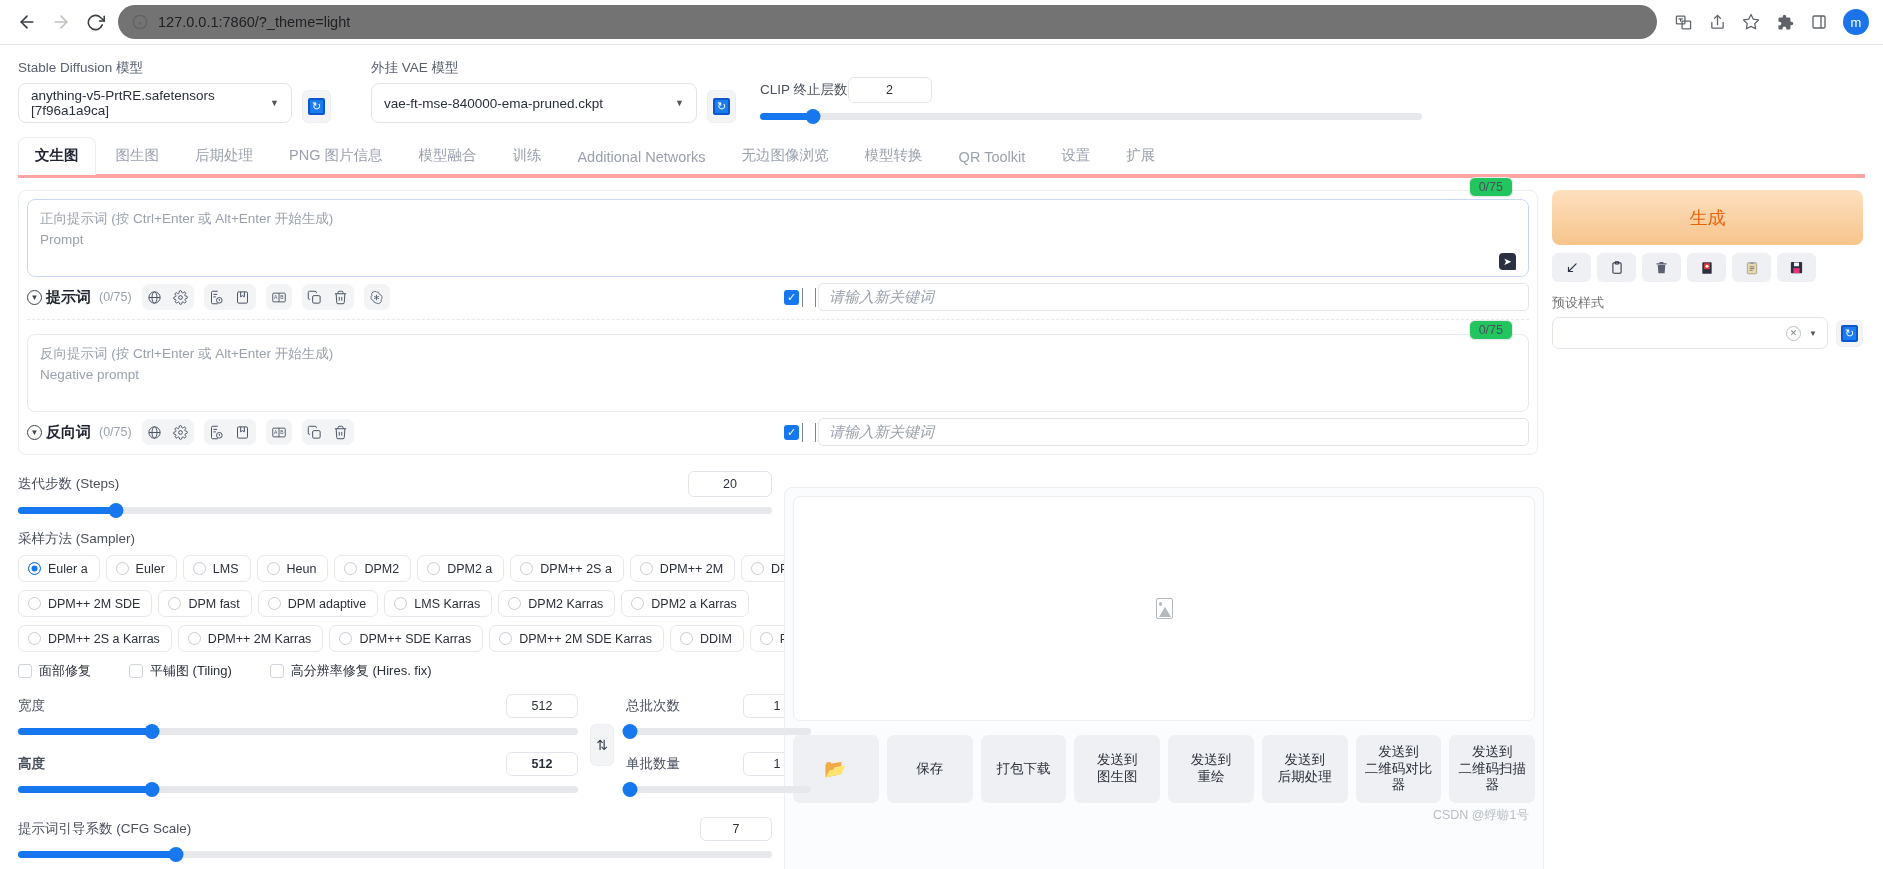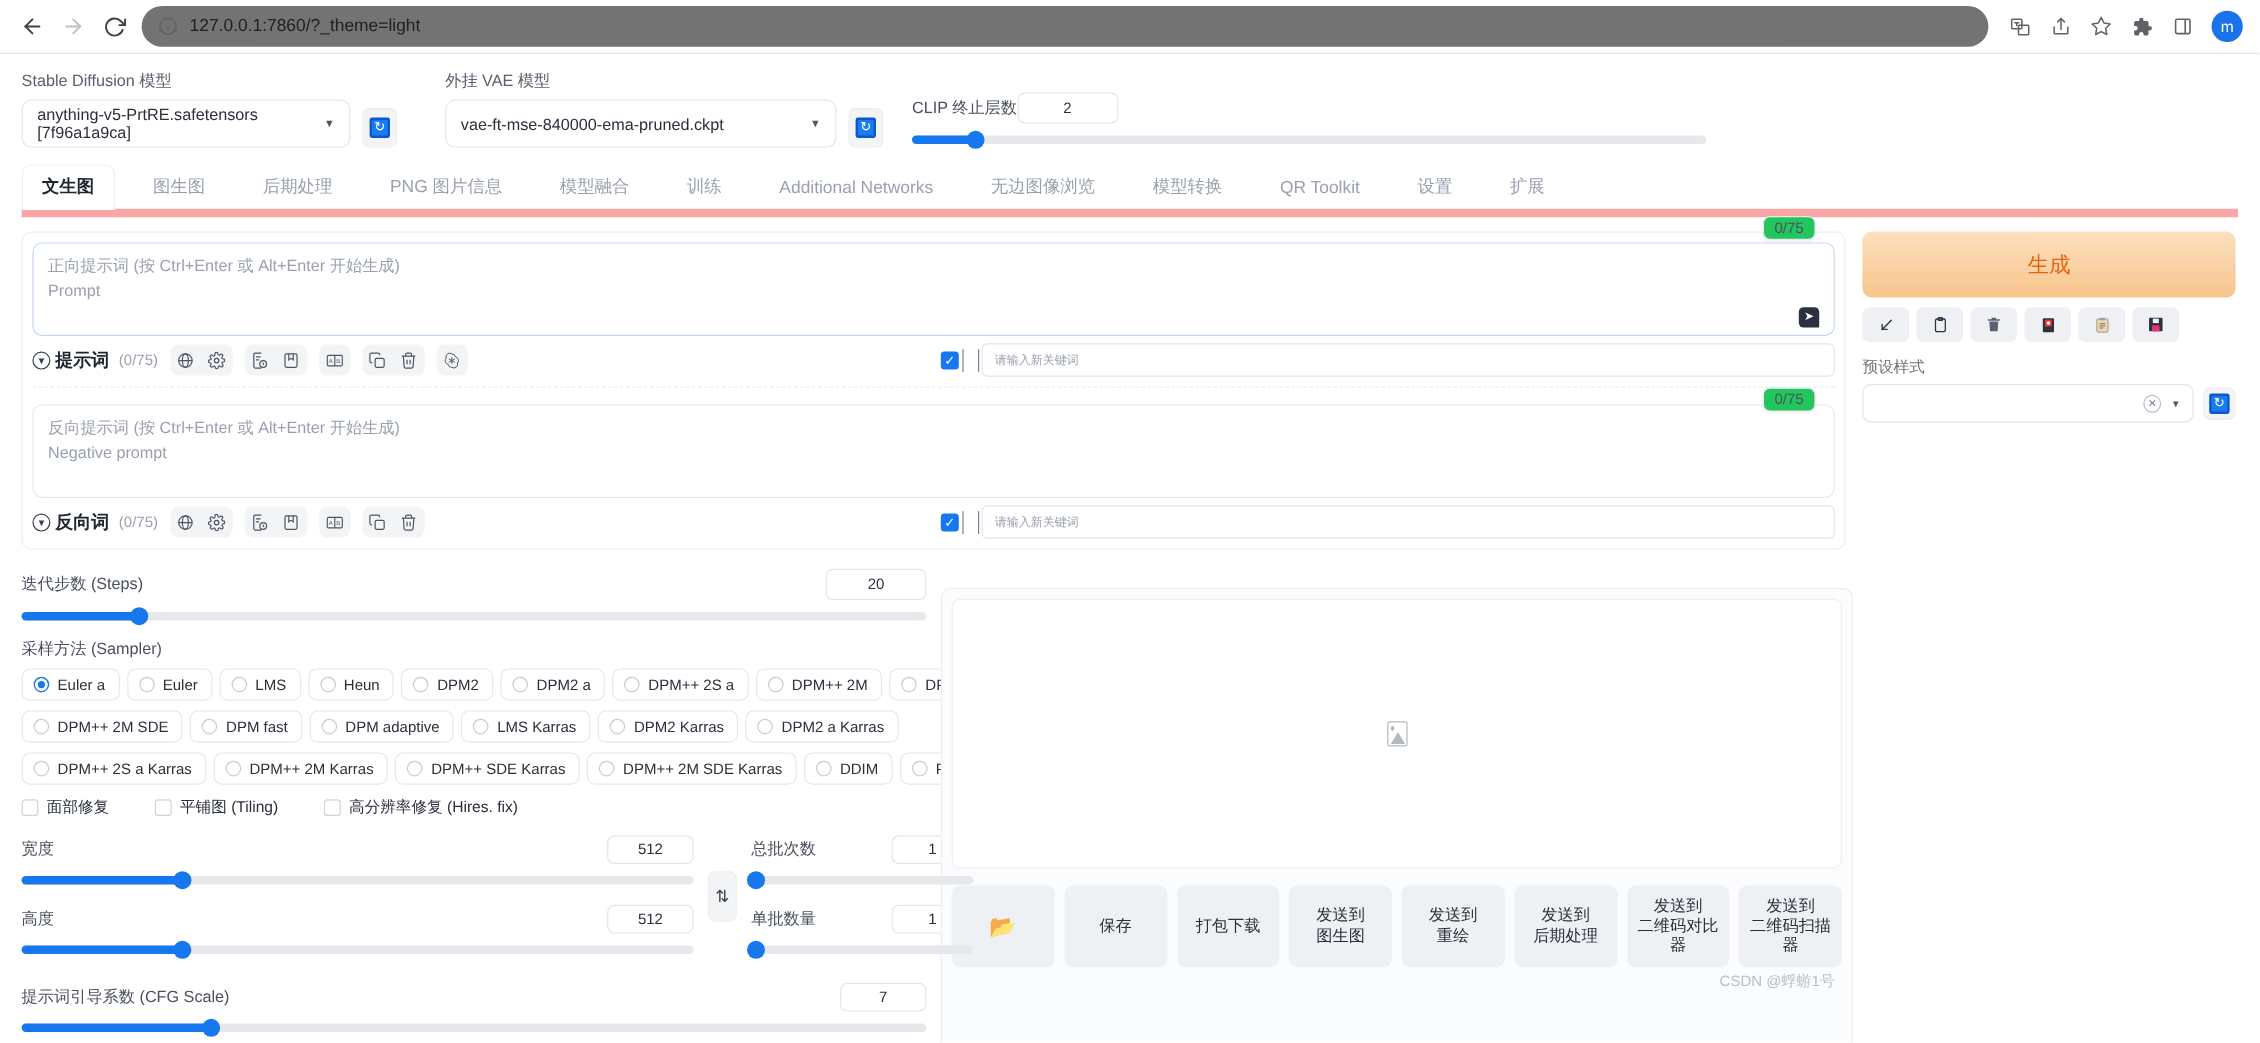--- a/index.html
+++ b/index.html
@@ -157,22 +157,22 @@
     width: 15px; height: 15px;
     border-radius: 50%;
     background: #1677ee;
     transform: translateX(-50%);
   }
 
   
   .tabs {
     display: flex;
     align-items: flex-end;
-    border-bottom: 7px solid #fca5a5;
-    gap: 16px;
+    border-bottom: 4px solid #fca5a5;
+    gap: 4px;
     margin-bottom: 12px;
   }
   .tab {
     padding: 8px 16px 9px 16px;
     font-size: 14.5px;
     color: #9aa1ad;
     white-space: nowrap;
   }
   .tab.active {
     color: #1f2430;
@@ -286,23 +286,24 @@
     margin: 0 2px 0 3px;
     flex: 0 0 auto;
   }
   .kw-input {
     flex: 1 1 auto;
     height: 28px;
     border: 1px solid #e2e5ea;
     border-radius: 5px;
     display: flex; align-items: center;
     padding: 13px 10px;
-    font-size: 10px;
+    font-size: 15px;
     color: #9aa1ad;
     background: #fff;
+    font-style: italic;
   }
   .divider-dotted {
     border-top: 1px dashed #e4e7eb;
     margin: 0 8px;
   }
 
   
   .params { margin-top: 16px; display: flex; gap: 0; }
   .params-left { width: 760px; flex: 0 0 auto; padding-right: 6px;}
   .lbl-row { display: flex; align-items: center; justify-content: space-between; }
@@ -908,21 +909,21 @@
                 <div class="dim-head">
                   <span class="lbl">宽度</span>
                   <div class="num-box sm">512</div>
                 </div>
                 <div class="slider">
                   <div class="track"></div>
                   <div class="fill" style="width:24%"></div>
                   <div class="knob" style="left:24%"></div>
                 </div>
               </div>
-              <div class="dim-line" style="margin-top:14px;">
+              <div class="dim-line" style="margin-top:14px;font-weight:bold;">
                 <div class="dim-head">
                   <span class="lbl">高度</span>
                   <div class="num-box sm">512</div>
                 </div>
                 <div class="slider">
                   <div class="track"></div>
                   <div class="fill" style="width:24%"></div>
                   <div class="knob" style="left:24%"></div>
                 </div>
               </div>

